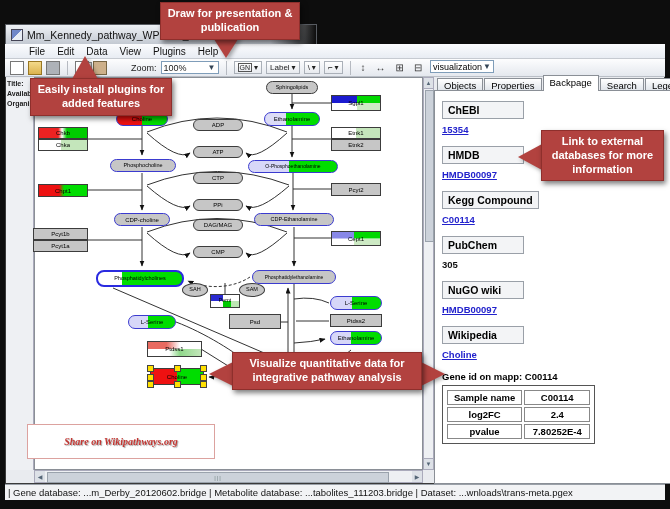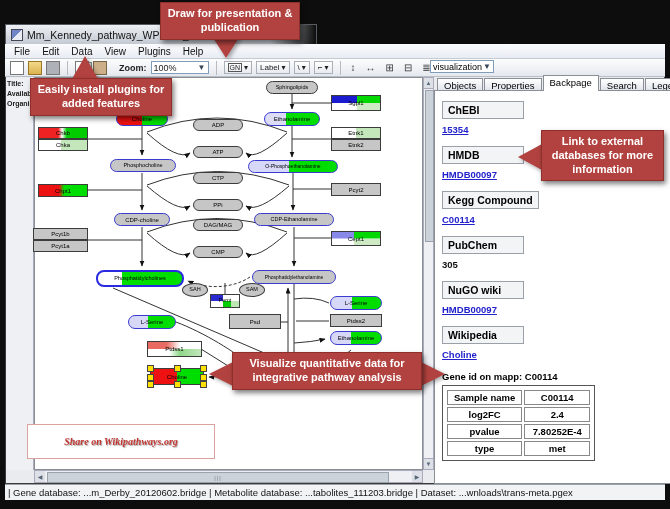--- a/index.html
+++ b/index.html
@@ -8,33 +8,33 @@
   
   .winbase{position:absolute;left:5px;top:44px;width:660px;height:440px;background:#e9ebef;border:1px solid #3a3a3a;box-sizing:border-box;}
   .titlebar{position:absolute;left:5px;top:24px;width:312px;height:20px;
             background:linear-gradient(180deg,#eef1f5,#c3c9d2);border:1px solid #575b61;border-bottom:none;
             display:flex;align-items:center;gap:4px;padding:0 5px;font-size:10.5px;color:#111;box-sizing:border-box;}
   .titlebar::after{content:"";position:absolute;right:0;top:0;width:46px;height:100%;background:linear-gradient(90deg,rgba(13,13,13,0),#0d0d0d);}
   .win-icon{width:10px;height:10px;background:linear-gradient(135deg,#6f87c9 50%,#e8edf5 50%);border:1px solid #445;flex:0 0 auto;}
   .title-text{white-space:nowrap;overflow:hidden;}
   .menubar{position:absolute;left:5px;top:44px;width:660px;height:15px;box-sizing:border-box;
            background:linear-gradient(180deg,#fbfcfe,#e8ecf3);border-bottom:1px solid #c6cad1;
-           display:flex;align-items:center;padding-left:3px;font-size:10px;color:#111;z-index:3;}
+           display:flex;align-items:center;padding-left:18px;font-size:10px;color:#111;z-index:3;}
   .menu-item{padding:1px 6px;cursor:default;}
   .toolbar{position:absolute;left:5px;top:59px;width:660px;height:18px;box-sizing:border-box;
            background:linear-gradient(180deg,#fdfdfe,#e4e8ee);border-bottom:1px solid #b9bec6;
            display:flex;align-items:center;gap:4px;padding-left:5px;font-size:9px;color:#222;z-index:3;}
   .tb-ico{width:12px;height:12px;position:relative;flex:0 0 auto;}
   .i-new{background:#fff;border:1px solid #777;}
   .i-open{background:linear-gradient(180deg,#f3d98a,#dcb34f);border:1px solid #997722;}
   .i-save{background:#aeb2b8;border:1px solid #777;}
   .i-copy{background:#fff;border:1px solid #777;box-shadow:2px 2px 0 #d8d8d8,2px 2px 0 1px #888;}
   .i-paste{background:#cdb08a;border:1px solid #776644;}
   .sep{width:1px;height:14px;background:#b6bac1;margin:0 3px;flex:0 0 auto;}
-  .zoom-lbl{font-weight:bold;margin-left:8px;}
+  .zoom-lbl{font-weight:normal;margin-left:20px;}
   .combo{background:#fff;border:1px solid #7f9db9;height:13px;display:flex;align-items:center;
          justify-content:space-between;font-size:9px;padding:0 2px;box-sizing:border-box;}
   .combo .caret{color:#345;font-size:8px;}
   .zoom-combo{width:58px;}
   .tool-btn{border:1px solid #aab0b8;background:linear-gradient(180deg,#fff,#e7eaef);height:13px;
             display:flex;align-items:center;gap:2px;padding:0 3px;font-size:8px;box-sizing:border-box;}
   .glyph-btn{border:none;background:none;font-size:10px;color:#333;padding:0 3px;height:14px;display:flex;align-items:center;}
   .vis-combo{position:absolute;left:430px;top:60px;width:64px;z-index:4;}
   
   .leftpanel{position:absolute;left:6px;top:78px;width:27px;height:392px;background:#eef0f3;
@@ -365,24 +365,20 @@
                 <td>C00114</td>
               </tr>
               <tr>
                 <td>log2FC</td>
                 <td>2.4</td>
               </tr>
               <tr>
                 <td>pvalue</td>
                 <td>7.80252E-4</td>
               </tr>
-              <tr>
-                <td>type</td>
-                <td>met</td>
-              </tr>
             </tbody>
           </table>
       </div>
     </div>
   </div>
 
   <div class="statusbar">| Gene database: ...m_Derby_20120602.bridge | Metabolite database: ...tabolites_111203.bridge | Dataset: ...wnloads\trans-meta.pgex</div>
 
   <div class="arr arr-down"></div>
   <div class="callout" style="left:160px;top:2px;width:140px;">

